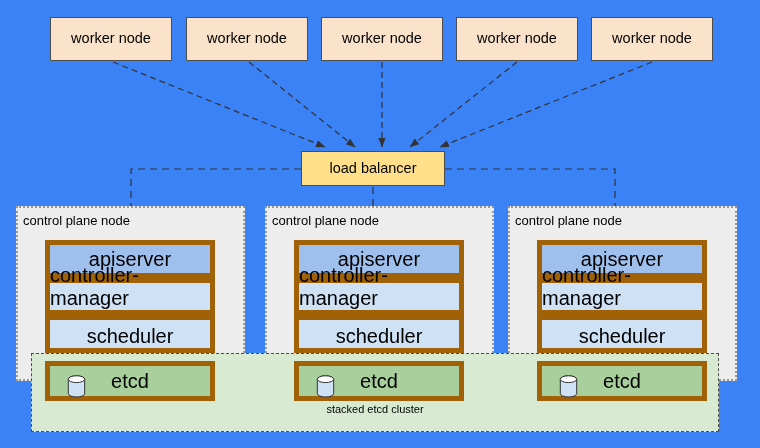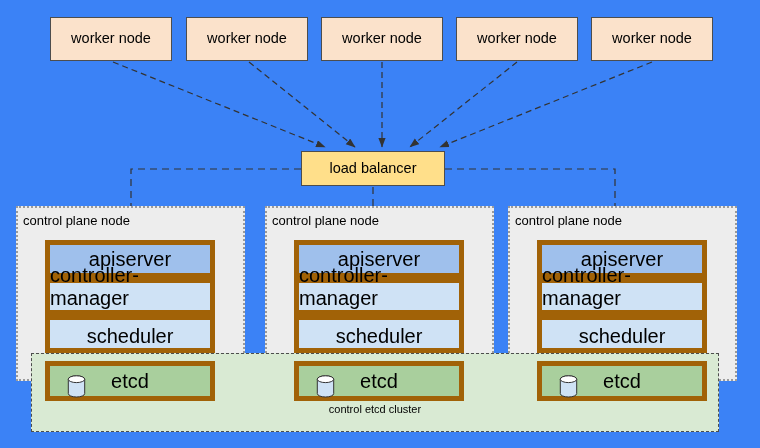--- a/index.html
+++ b/index.html
@@ -144,21 +144,21 @@
   <div class="cp-region" style="left:16px; top:206px; width:229px; height:175px;"></div>
   <div class="cp-label" style="left:23px; top:213px;">control plane node</div>
 
   <div class="cp-region" style="left:265px; top:206px; width:229px; height:175px;"></div>
   <div class="cp-label" style="left:272px; top:213px;">control plane node</div>
 
   <div class="cp-region" style="left:508px; top:206px; width:229px; height:175px;"></div>
   <div class="cp-label" style="left:515px; top:213px;">control plane node</div>
 
   <div class="etcd-cluster" style="left:31px; top:353px; width:688px; height:79px;"></div>
-  <div class="etcd-cluster-label" style="left:275px; top:403px; width:200px;">control etcd cluster</div>
+  <div class="etcd-cluster-label" style="left:275px; top:403px; width:200px;">stacked etcd cluster</div>
 
   <div class="comp comp-apiserver" style="left:45px; top:240px; width:170px; height:38px;">
     <span>apiserver</span>
   </div>
   <div class="comp comp-light" style="left:45px; top:278px; width:170px; height:37px;">
     <span>controller-manager</span>
   </div>
   <div class="comp comp-light" style="left:45px; top:315px; width:170px; height:38px;">
     <span>scheduler</span>
   </div>

